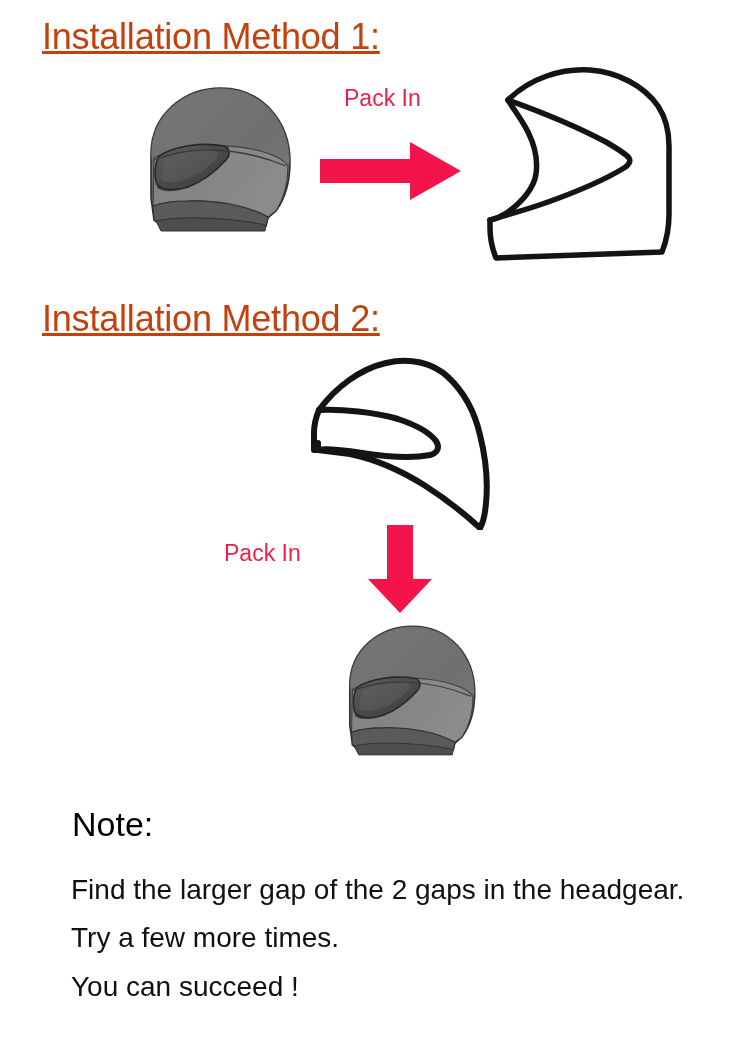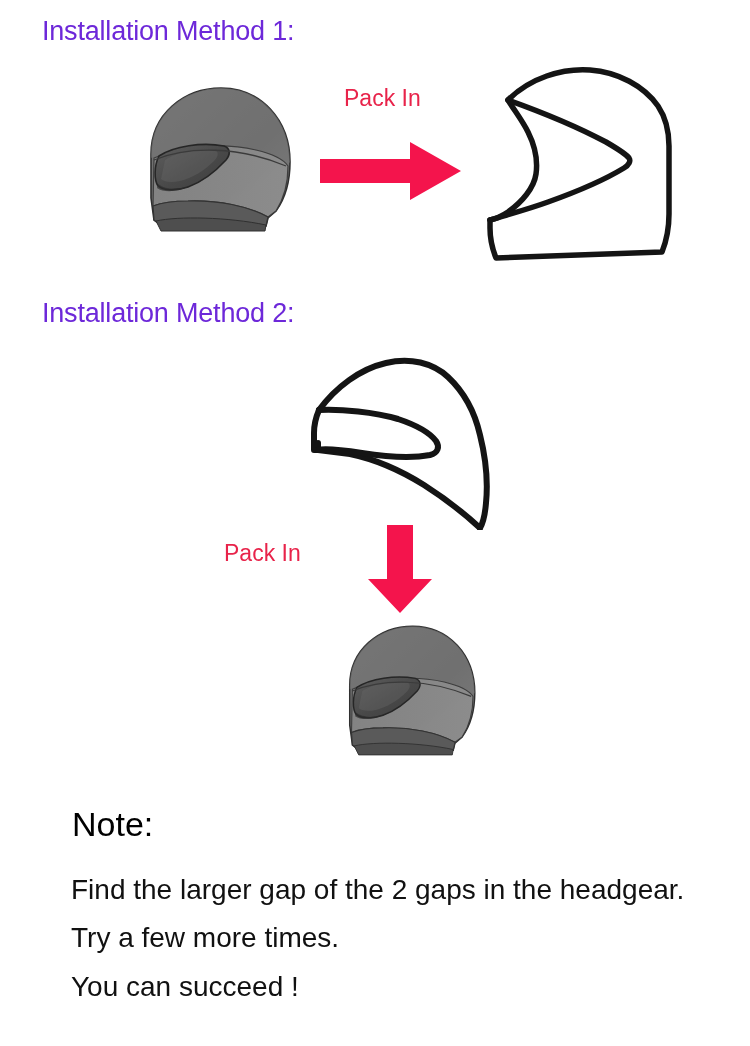--- a/index.html
+++ b/index.html
@@ -13,25 +13,26 @@
   #page {
     position: relative;
     width: 750px;
     height: 1046px;
     background: #ffffff;
     overflow: hidden;
   }
   .section-heading {
     position: absolute;
     font-family: "Liberation Sans", sans-serif;
-    font-size: 27px;
-    font-weight: 400;
-    color: #6d28d9;
+    font-size: 36px;
+    font-weight: 400;
+    color: #c2410c;
     letter-spacing: -0.2px;
     white-space: nowrap;
+    text-decoration: underline;
   }
   .pack-label {
     position: absolute;
     font-family: "Liberation Sans", sans-serif;
     font-size: 23px;
     font-weight: 400;
     letter-spacing: 0px;
     white-space: nowrap;
   }
   .note-title {

